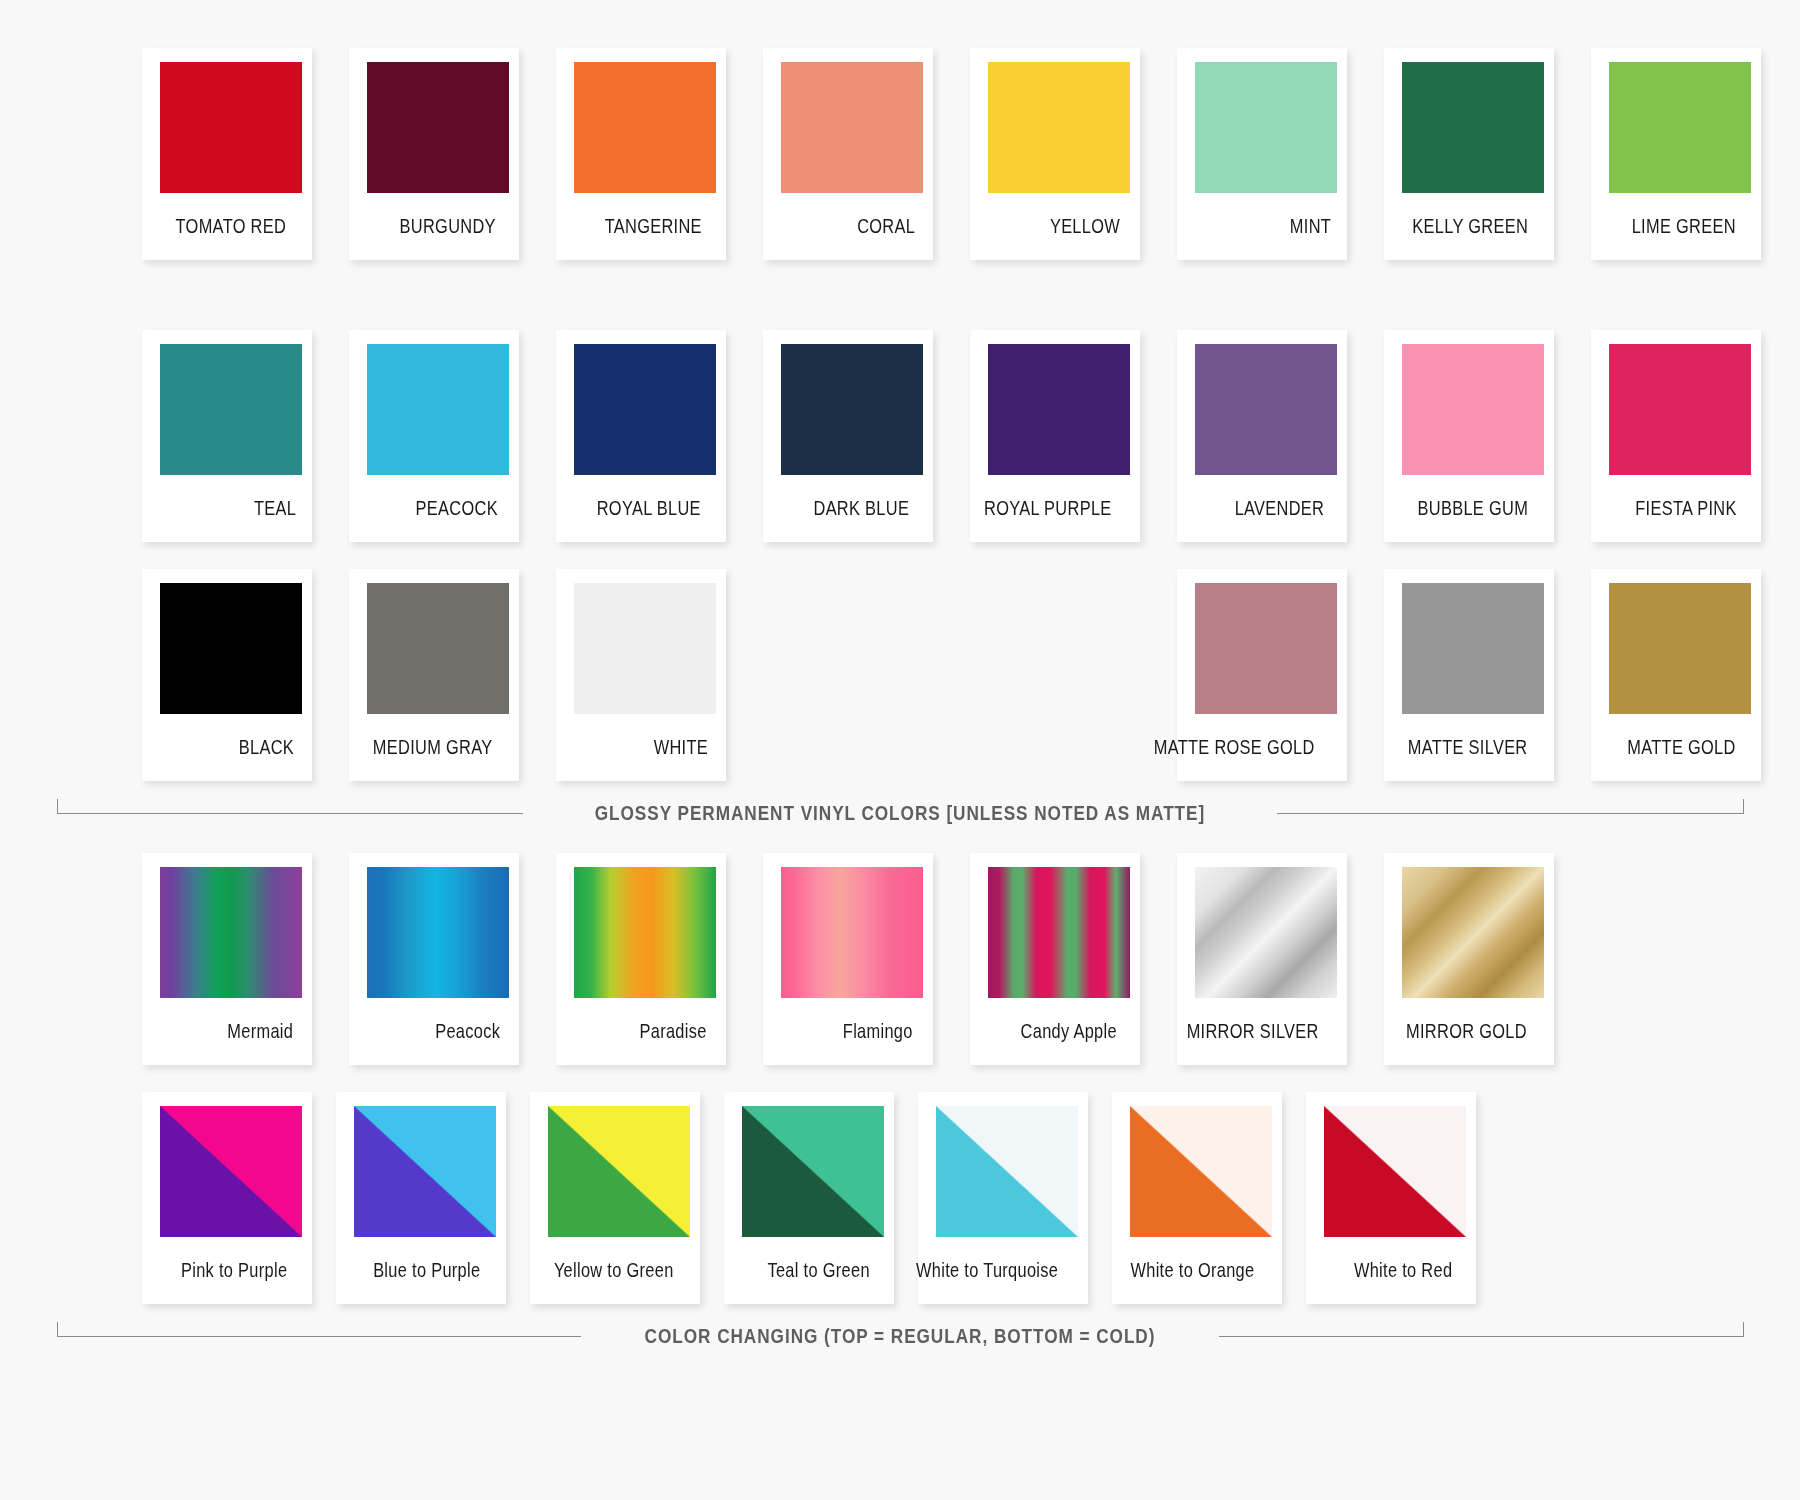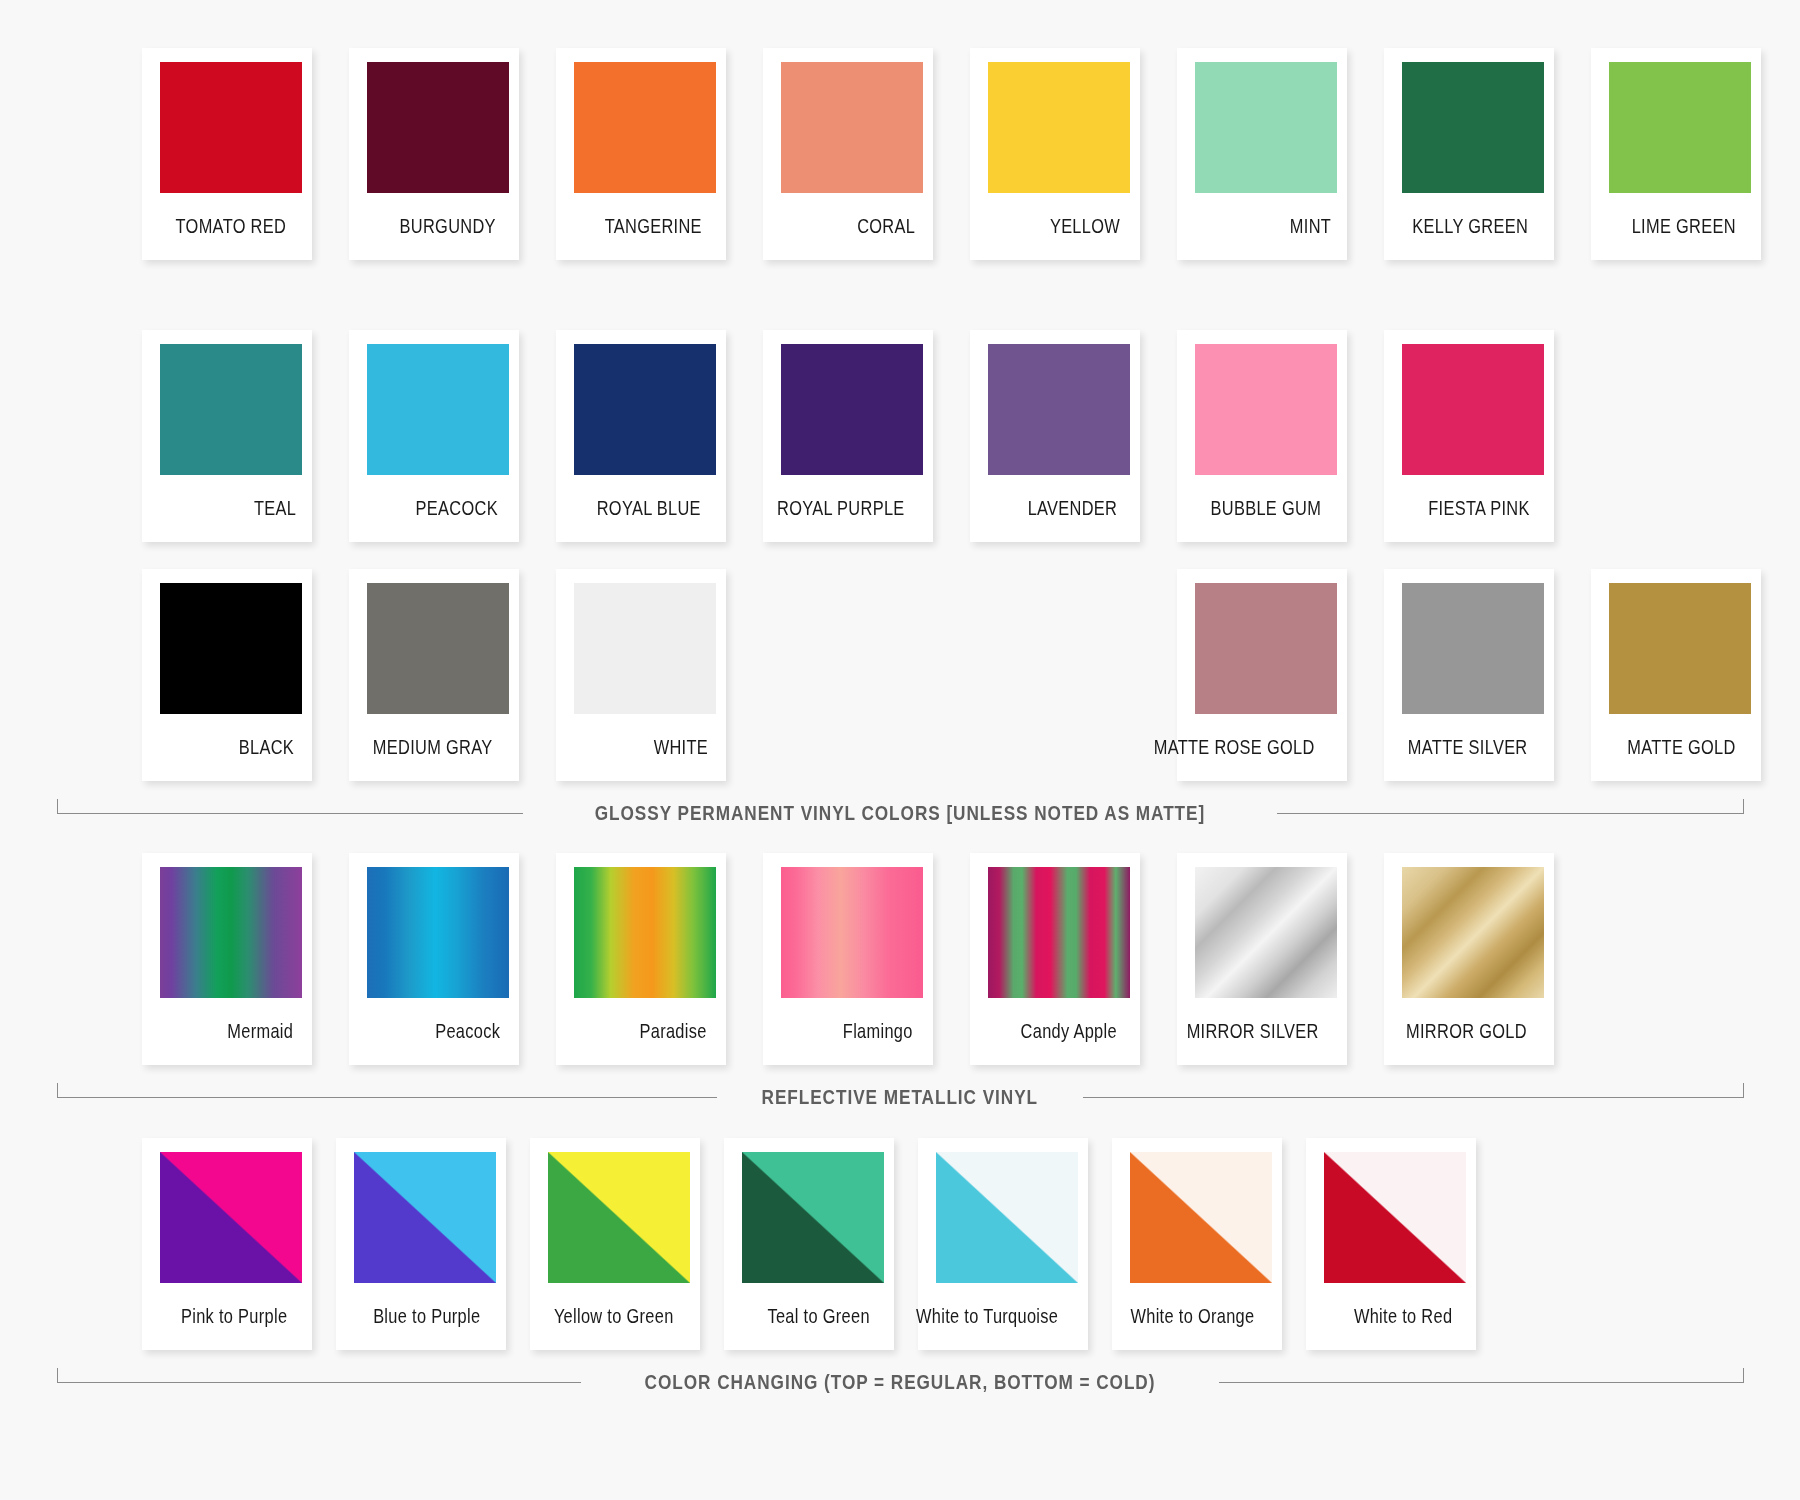--- a/index.html
+++ b/index.html
@@ -140,20 +140,24 @@
           </div>
           <div class="card">
             <div class="swatch" style="background: rgb(51, 185, 221);"></div>
             <div class="label upper">PEACOCK</div>
           </div>
           <div class="card">
             <div class="swatch" style="background: rgb(22, 48, 110);"></div>
             <div class="label upper">ROYAL BLUE</div>
           </div>
           <div class="card">
+            <div class="swatch" style="background: rgb(27, 48, 71);"></div>
+            <div class="label upper">DARK BLUE</div>
+          </div>
+          <div class="card">
             <div class="swatch" style="background: rgb(63, 31, 110);"></div>
             <div class="label upper">ROYAL PURPLE</div>
           </div>
           <div class="card">
             <div class="swatch" style="background: rgb(111, 84, 144);"></div>
             <div class="label upper">LAVENDER</div>
           </div>
           <div class="card">
             <div class="swatch" style="background: rgb(252, 144, 178);"></div>
             <div class="label upper">BUBBLE GUM</div>
@@ -221,25 +225,20 @@
           </div>
           <div class="card">
             <div class="swatch" style="background: linear-gradient(135deg, rgb(242, 242, 242) 0%, rgb(226, 226, 226) 18%, rgb(185, 185, 185) 30%, rgb(214, 214, 214) 42%, rgb(244, 244, 244) 52%, rgb(207, 207, 207) 64%, rgb(168, 168, 168) 74%, rgb(210, 210, 210) 86%, rgb(239, 239, 239) 100%);"></div>
             <div class="label">MIRROR SILVER</div>
           </div>
           <div class="card">
             <div class="swatch" style="background: linear-gradient(135deg, rgb(232, 215, 168) 0%, rgb(217, 193, 137) 16%, rgb(185, 153, 80) 30%, rgb(215, 187, 126) 42%, rgb(239, 224, 182) 52%, rgb(204, 172, 104) 64%, rgb(174, 140, 66) 76%, rgb(213, 186, 121) 88%, rgb(233, 216, 171) 100%);"></div>
             <div class="label">MIRROR GOLD</div>
           </div>
         </div>
-        <div class="divider">
-          <div class="line left"></div>
-          <div class="dtext">REFLECTIVE METALLIC VINYL</div>
-          <div class="line right"></div>
-        </div>
       </div>
       <div>
         <div class="row changing">
           <div class="card">
             <div class="swatch" style="background: linear-gradient(to right top, rgb(106, 17, 168) 0%, rgb(106, 17, 168) 49.6%, rgb(243, 7, 143) 50.4%, rgb(243, 7, 143) 100%);"></div>
             <div class="label">Pink to Purple</div>
           </div>
           <div class="card">
             <div class="swatch" style="background: linear-gradient(to right top, rgb(84, 57, 205) 0%, rgb(84, 57, 205) 49.6%, rgb(63, 194, 238) 50.4%, rgb(63, 194, 238) 100%);"></div>
             <div class="label">Blue to Purple</div>

